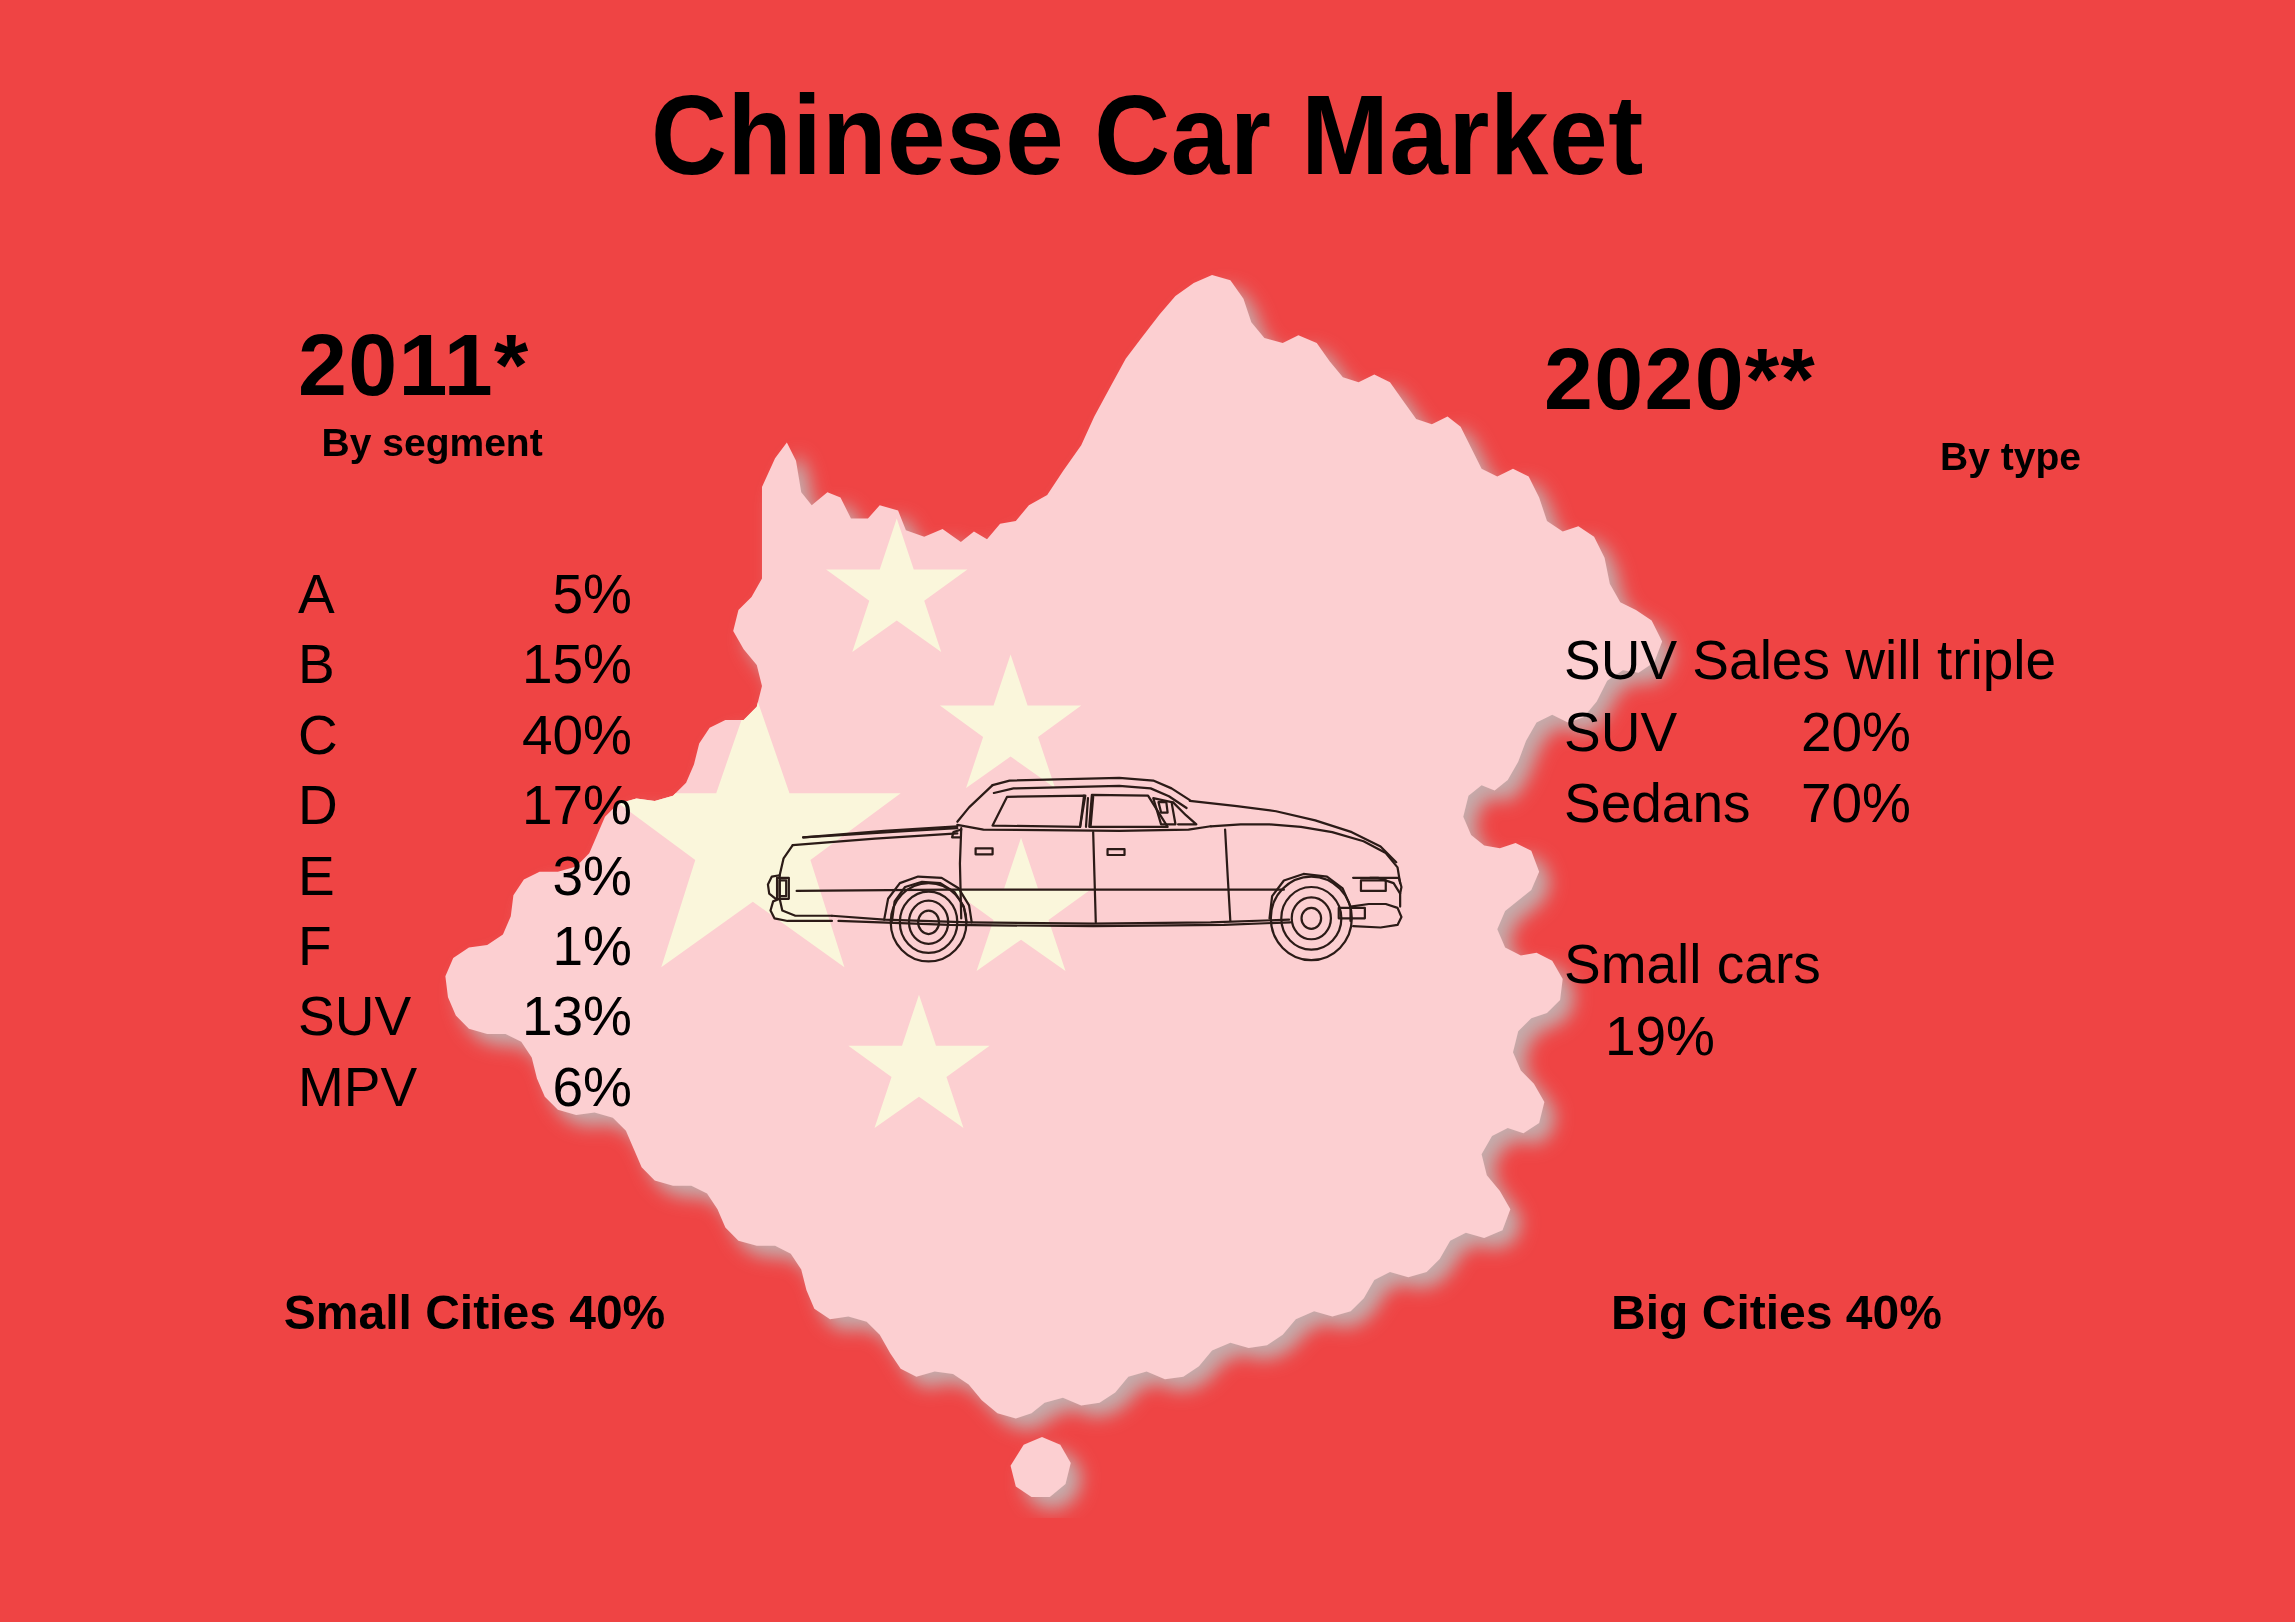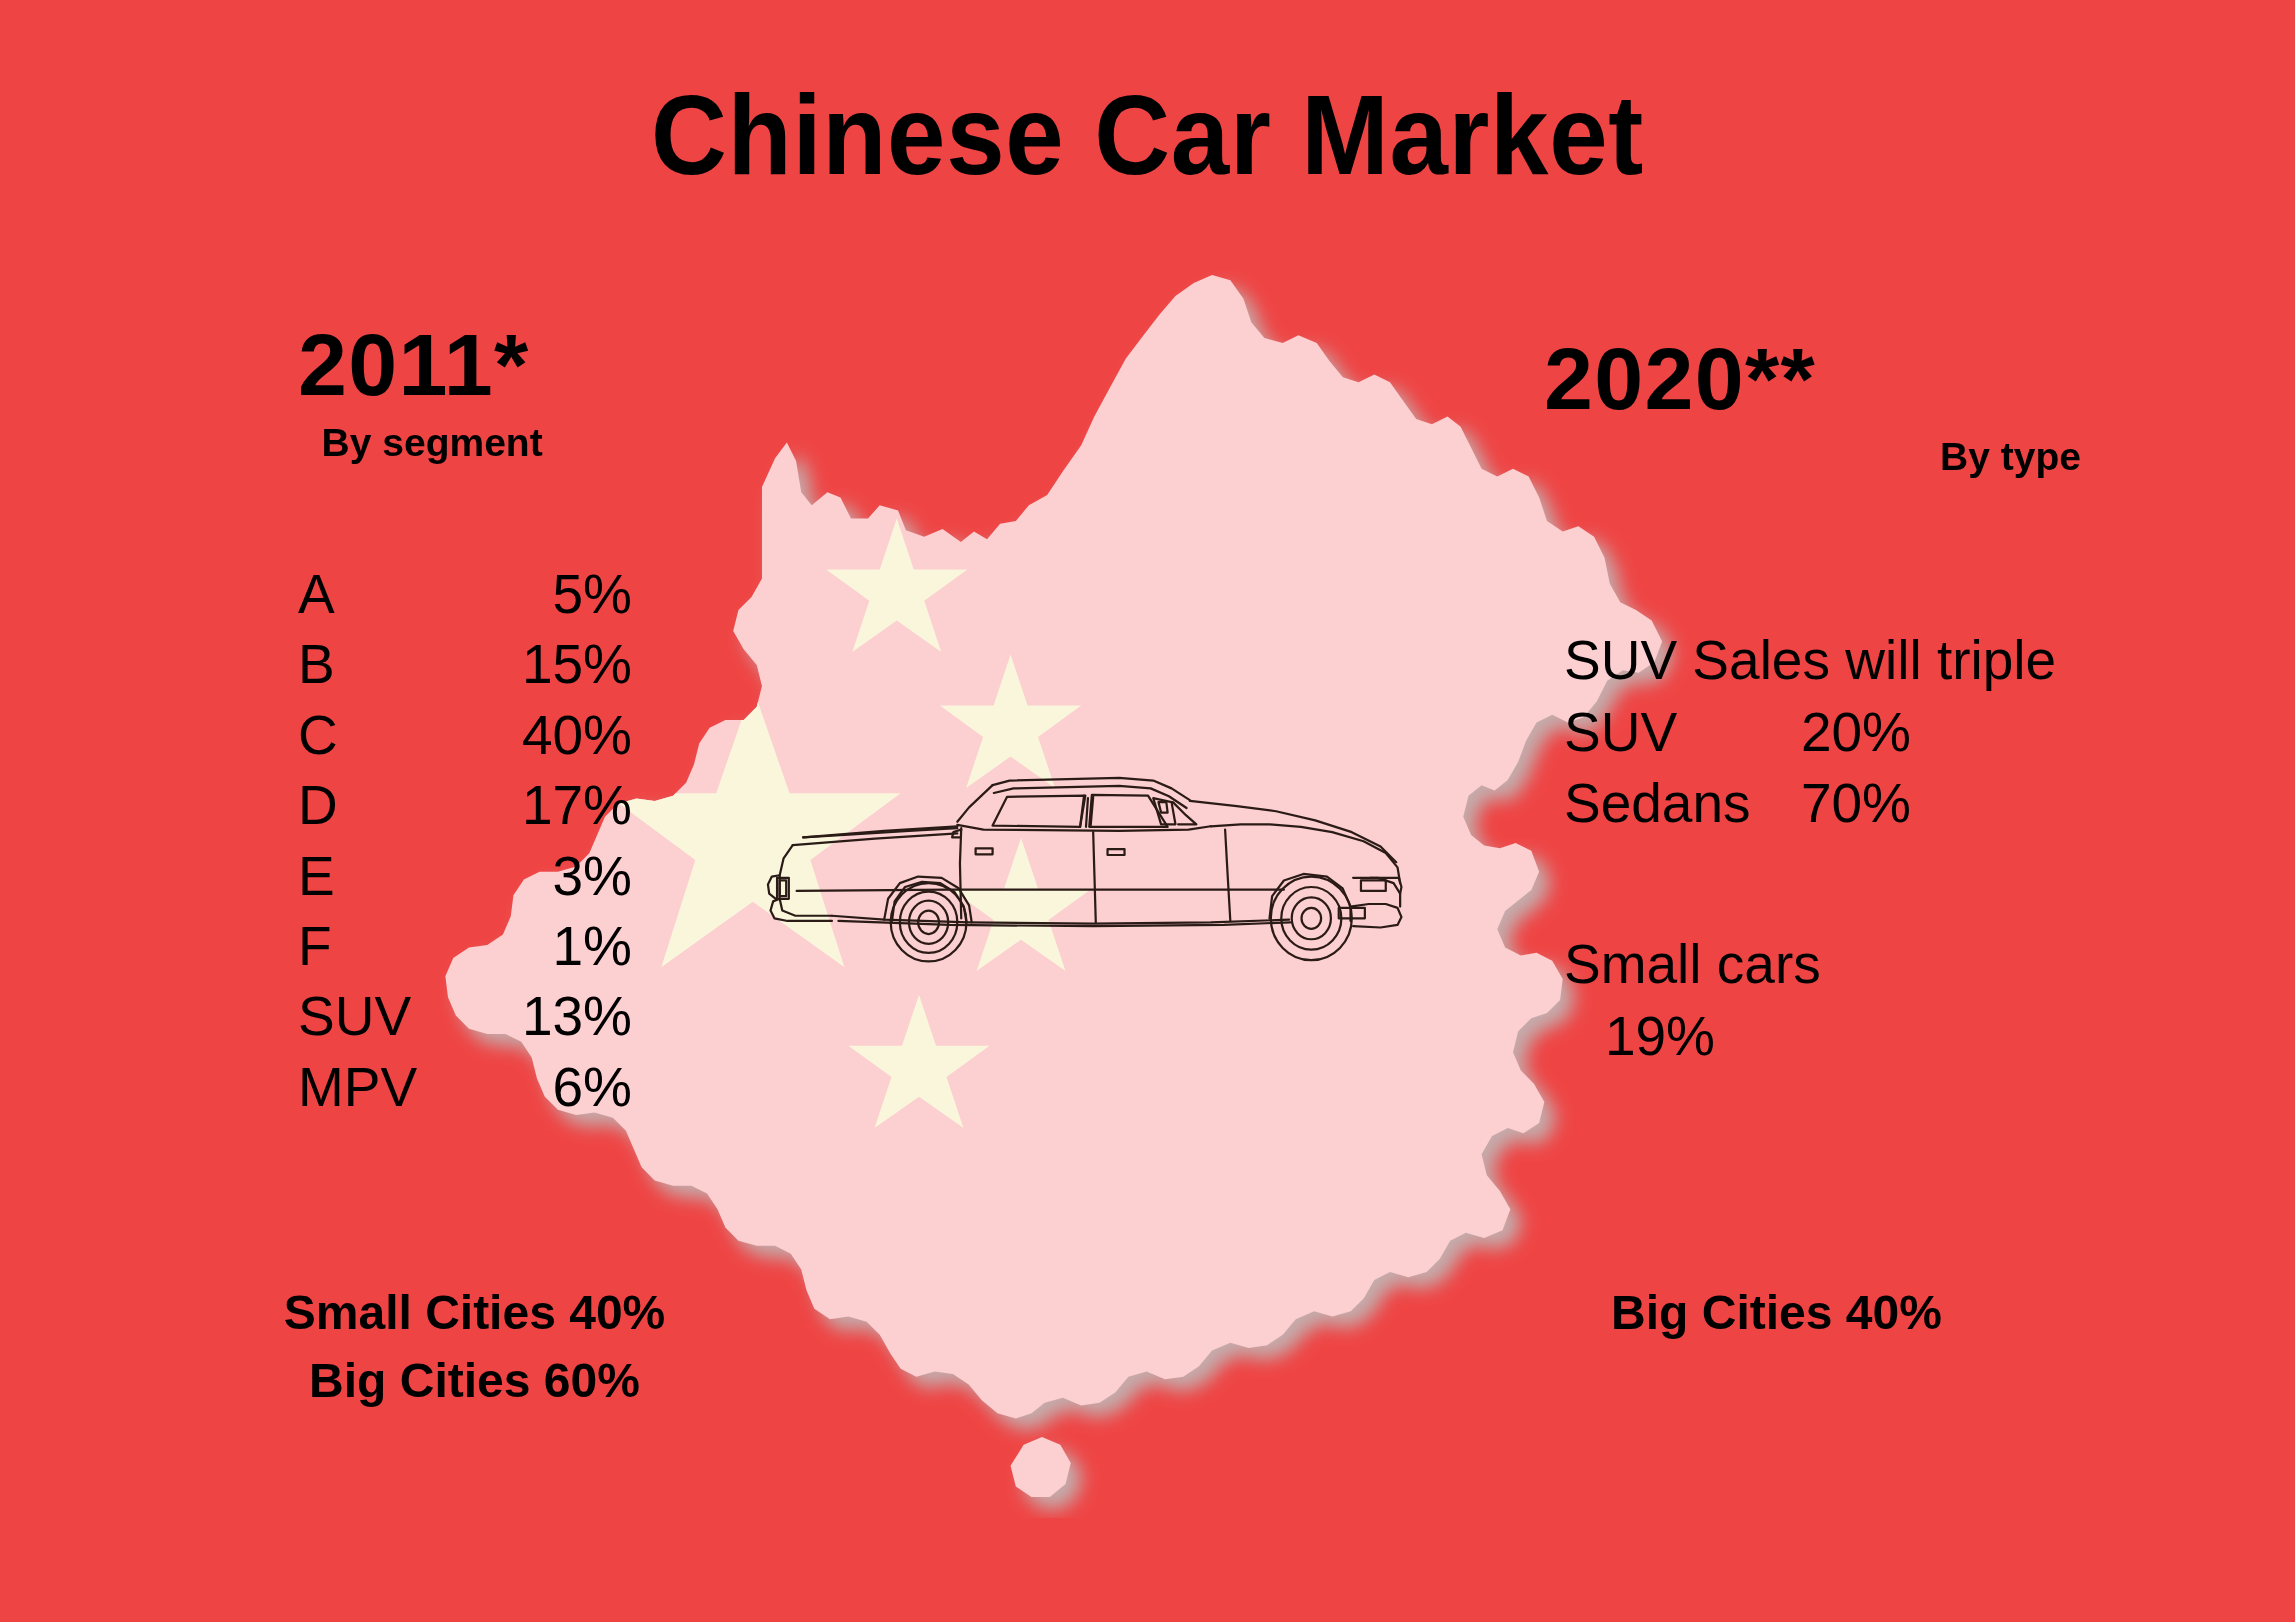--- a/index.html
+++ b/index.html
@@ -401,21 +401,20 @@
 
   <div id="type-list2">
     <div class="row">
       <span class="lbl">Small cars</span>
       <span class="val">19%</span>
     </div>
   </div>
 
   <div class="footer" id="footer-left">
     <div>Small Cities 40%</div>
-    <div>Big Cities 60%</div>
   </div>
 
   <div class="footer" id="footer-right">
     <div>Big Cities 40%</div>
   </div>
 
 </div>
 
 
 </body></html>

